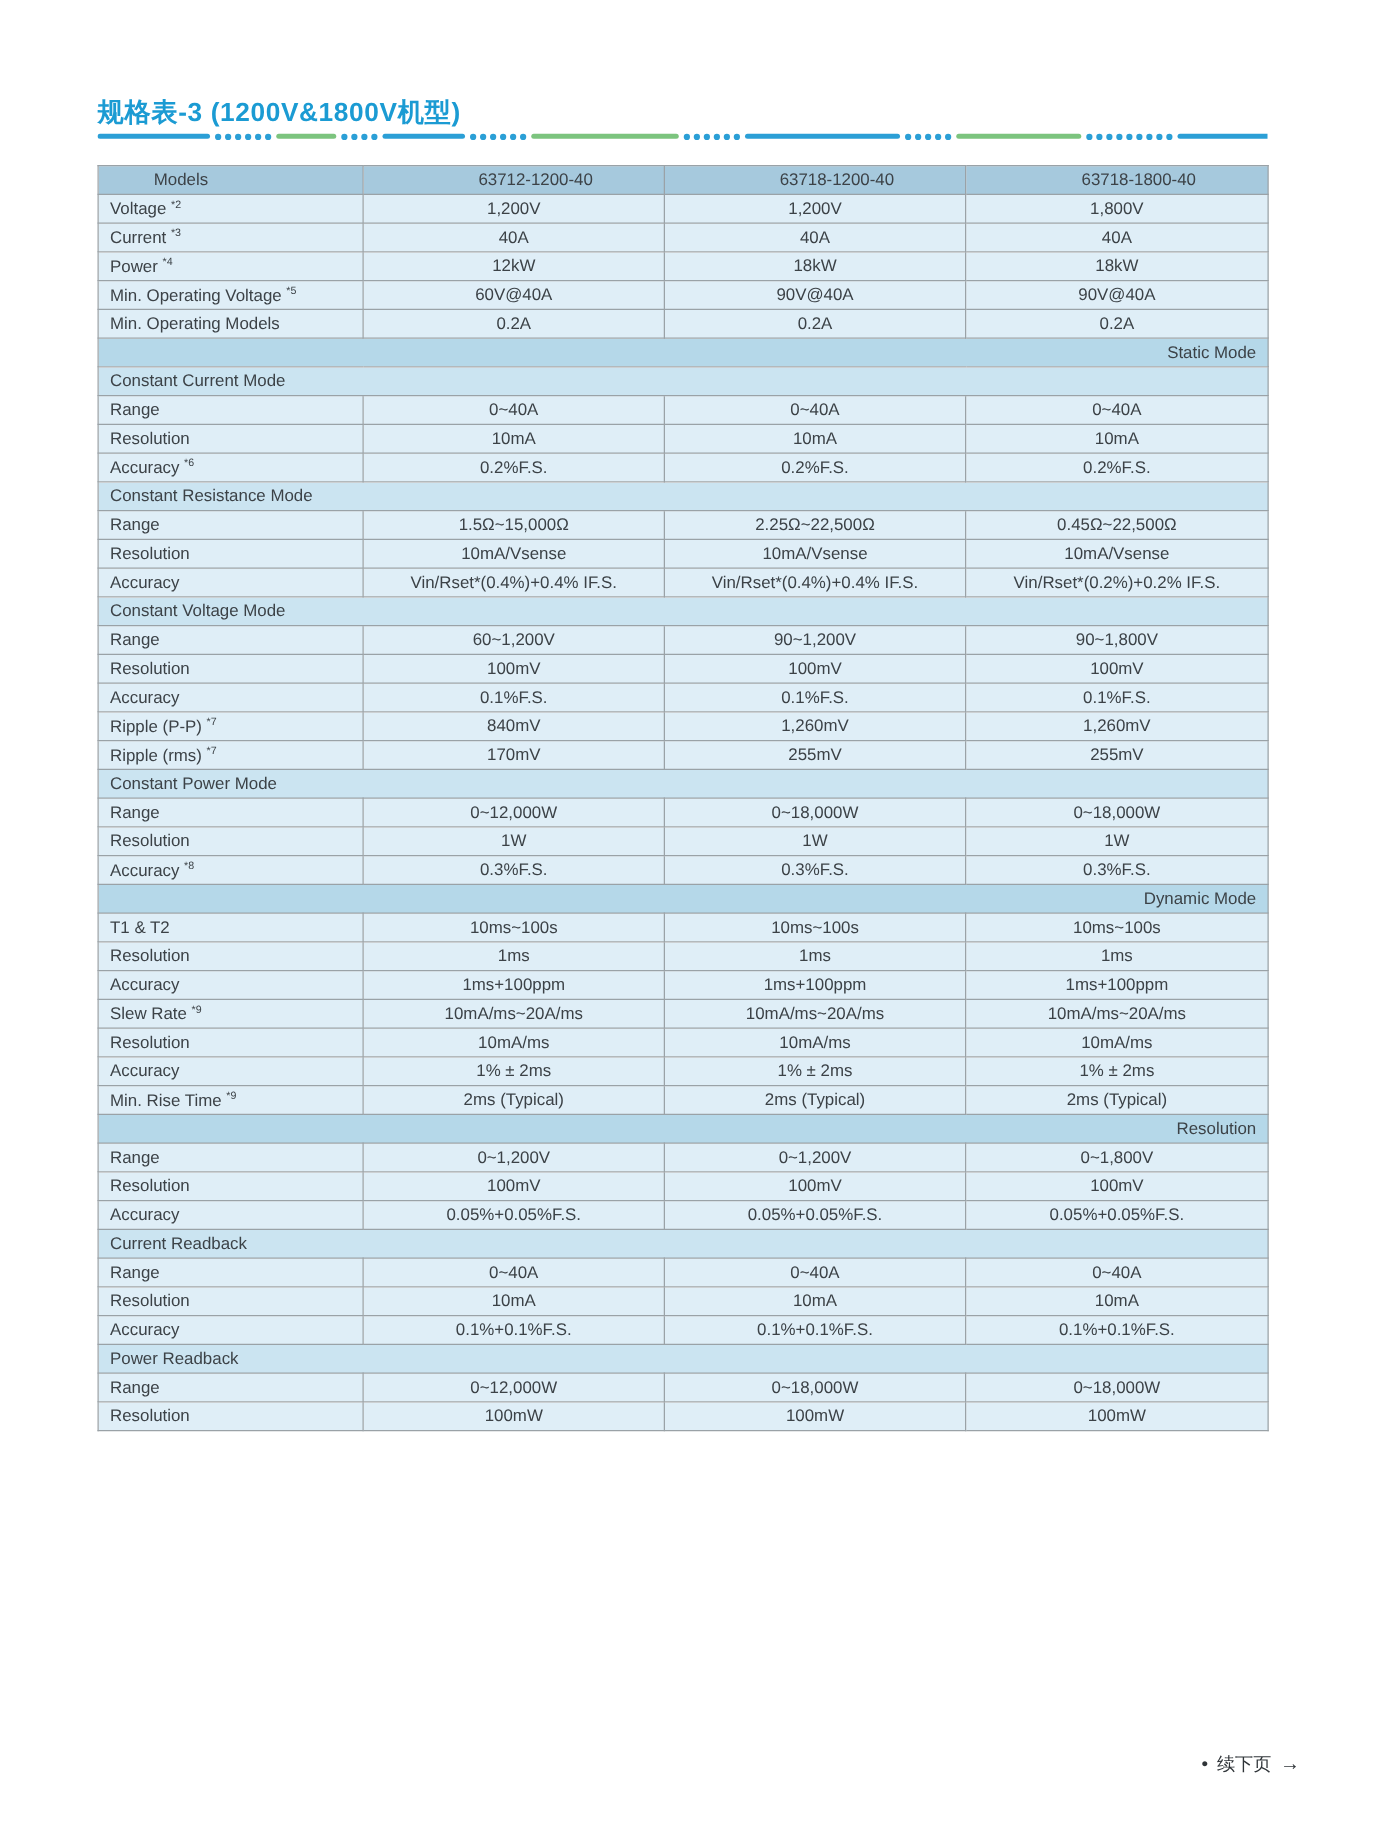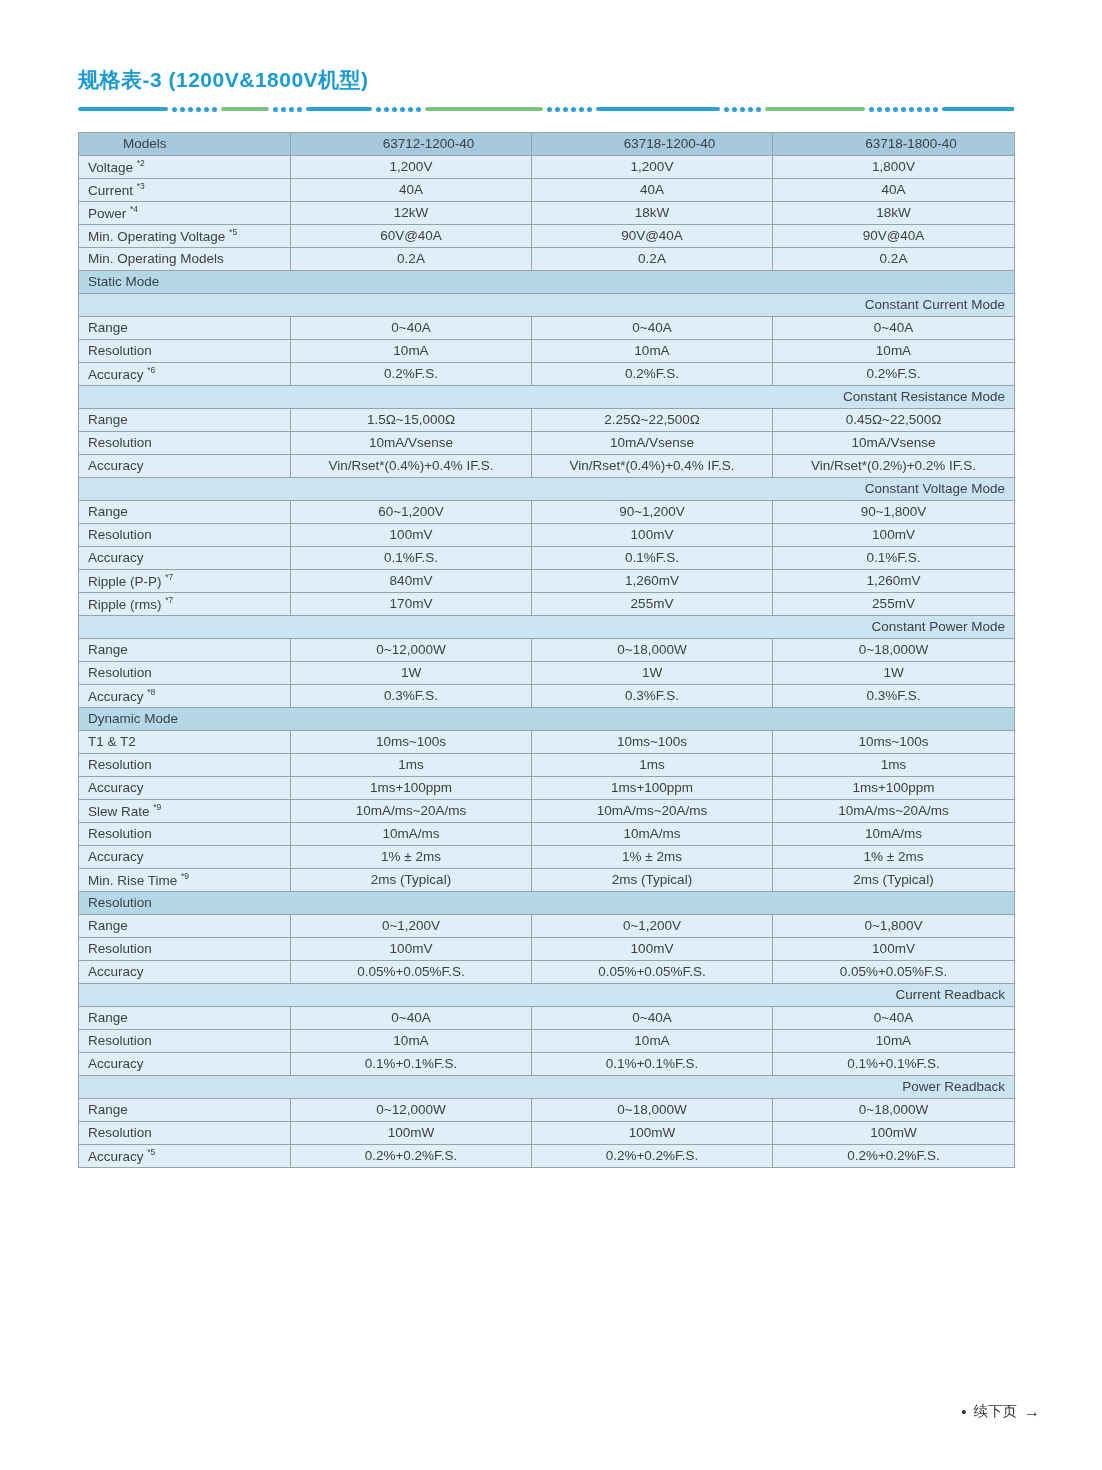--- a/index.html
+++ b/index.html
@@ -2,21 +2,21 @@
 <html><head>
 <meta charset="utf-8">
 <style>
   html,body{margin:0;padding:0;}
   body{
     width:1102px;height:1470px;position:relative;background:#ffffff;
     font-family:"Liberation Sans","DejaVu Sans",sans-serif;
     color:var(--text,#3c4247);
   }
   .page-title{
-    position:absolute;left:78px;top:66px;margin:0;
+    position:absolute;left:78px;top:76px;margin:0;
     font-size:21px;font-weight:bold;letter-spacing:0.5px;
     color:var(--accent,#1b9bd3);
   }
   .deco{
     position:absolute;left:78px;top:105px;width:936px;height:8px;
     display:flex;align-items:center;gap:4px;overflow:hidden;
   }
   .deco .bar{height:4px;border-radius:2px;flex:0 0 auto;}
   .deco .dots{display:flex;gap:3px;flex:0 0 auto;align-items:center;}
   .deco .dot{width:5px;height:5px;border-radius:50%;}
@@ -28,22 +28,22 @@
     border-collapse:collapse;table-layout:fixed;
   }
   table.spec td{
     border:1px solid var(--grid,#9aa2a7);
     height:22px;padding:0 9px;font-size:13.5px;line-height:1.1;
     white-space:nowrap;overflow:hidden;
   }
   td.lbl{text-align:left;background:var(--row-bg,#dfeef7);}
   td.val{text-align:center;background:var(--row-bg,#dfeef7);}
   tr.mhead td{background:var(--head-bg,#a6c9dd);padding-left:44px;}
-  tr.section td{background:var(--section-bg,#b5d8e9);text-align:left;}
-  tr.subsection td{background:var(--subsection-bg,#cbe4f1);text-align:right;}
+  tr.section td{background:var(--section-bg,#b5d8e9);text-align:right;}
+  tr.subsection td{background:var(--subsection-bg,#cbe4f1);text-align:left;}
   sup.fn{font-size:8.5px;vertical-align:super;letter-spacing:0;}
 
   .footer-note{
     position:absolute;top:1402px;right:62px;
     font-size:14.5px;color:#2f3438;display:flex;align-items:center;gap:7px;
   }
   .footer-note .arrow{font-weight:bold;font-size:16px;}
   .footer-note .bullet{font-size:15px;}
 </style>
 </head>
@@ -347,26 +347,20 @@
         <td class="val">0~12,000W</td>
         <td class="val">0~18,000W</td>
         <td class="val">0~18,000W</td>
       </tr>
       <tr class="datarow">
         <td class="lbl">Resolution</td>
         <td class="val">100mW</td>
         <td class="val">100mW</td>
         <td class="val">100mW</td>
       </tr>
-      <tr class="datarow">
-        <td class="lbl">Accuracy <sup class="fn">*5</sup></td>
-        <td class="val">0.2%+0.2%F.S.</td>
-        <td class="val">0.2%+0.2%F.S.</td>
-        <td class="val">0.2%+0.2%F.S.</td>
-      </tr>
     </tbody>
 </table>
 
 <div class="footer-note">
   <span class="bullet">•</span>
   <span>续下页</span>
   <span class="arrow">→</span>
 </div>
 
 </body></html>

